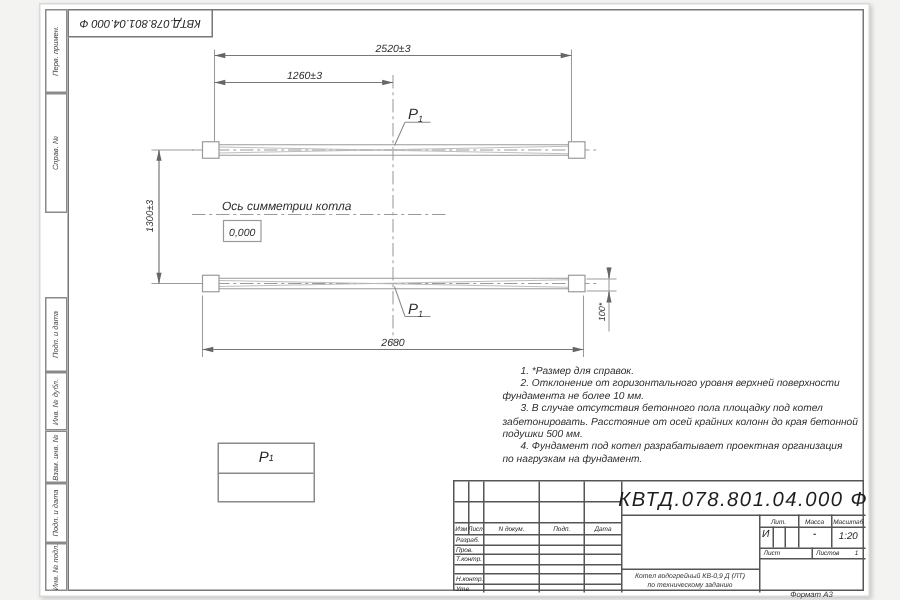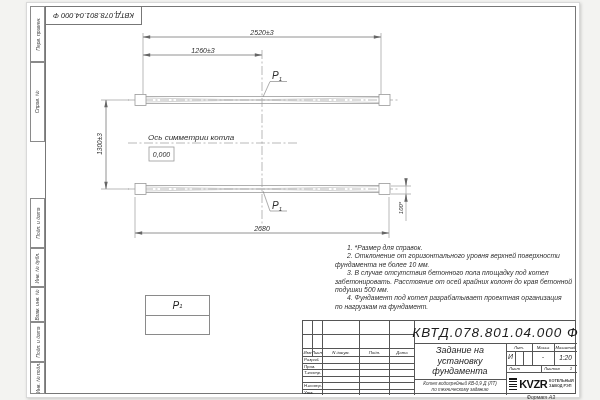--- a/index.html
+++ b/index.html
@@ -202,25 +202,20 @@
 
     <div class="cell tbl" style="left:1px;top:36px;width:18px;">Разраб.</div>
     <div class="cell tbl" style="left:1px;top:42.5px;width:18px;">Пров.</div>
     <div class="cell tbl" style="left:1px;top:49px;width:18px;">Т.контр.</div>
     <div class="cell tbl" style="left:1px;top:55.5px;width:18px;"></div>
     <div class="cell tbl" style="left:1px;top:62px;width:18px;">Н.контр.</div>
     <div class="cell tbl" style="left:1px;top:68.5px;width:18px;">Утв.</div>
 
     <div class="docnum">КВТД.078.801.04.000  Ф</div>
 
-    <div class="ttl">
-      <div>Задание на</div>
-      <div>установку</div>
-      <div>фундамента</div>
-    </div>
 
     <div class="prod">
       <div>Котел водогрейный КВ-0,9 Д (ЛТ)</div>
       <div>по техническому заданию</div>
     </div>
 
     <div class="hl" style="left:203px;top:30px;width:71px;"></div>
     <div class="hl" style="left:203px;top:44px;width:71px;"></div>
     <div class="hl" style="left:203px;top:51px;width:71px;"></div>
     <div class="vl" style="left:229px;top:22px;height:22px;"></div>
@@ -231,23 +226,15 @@
     <div class="cell tbl" style="left:203px;top:23.5px;width:26px;text-align:center;">Лит.</div>
     <div class="cell tbl" style="left:229px;top:23.5px;width:22px;text-align:center;">Масса</div>
     <div class="cell tbl" style="left:251px;top:23.5px;width:23px;text-align:center;">Масштаб</div>
     <div class="cell it" style="left:203px;top:32px;width:9px;text-align:center;font-size:7px;">И</div>
     <div class="cell it" style="left:229px;top:32px;width:22px;text-align:center;font-size:7px;">-</div>
     <div class="cell it" style="left:251px;top:32.5px;width:23px;text-align:center;font-size:6.5px;">1:20</div>
     <div class="cell tbl" style="left:206px;top:45px;width:30px;">Лист</div>
     <div class="cell tbl" style="left:241px;top:45px;width:20px;">Листов</div>
     <div class="cell tbl" style="left:264px;top:45px;width:8px;text-align:center;">1</div>
 
-    <div class="logo-row">
-      <span class="logo-bars"></span>
-      <span class="logo-txt">KVZR</span>
-      <span class="logo-cap">
-        <div>КОТЕЛЬНЫЙ</div>
-        <div>ЗАВОД РЭП</div>
-      </span>
-    </div>
   </div>
   <div class="fmt">Формат А3</div>
 </div>
 
 </body></html>

